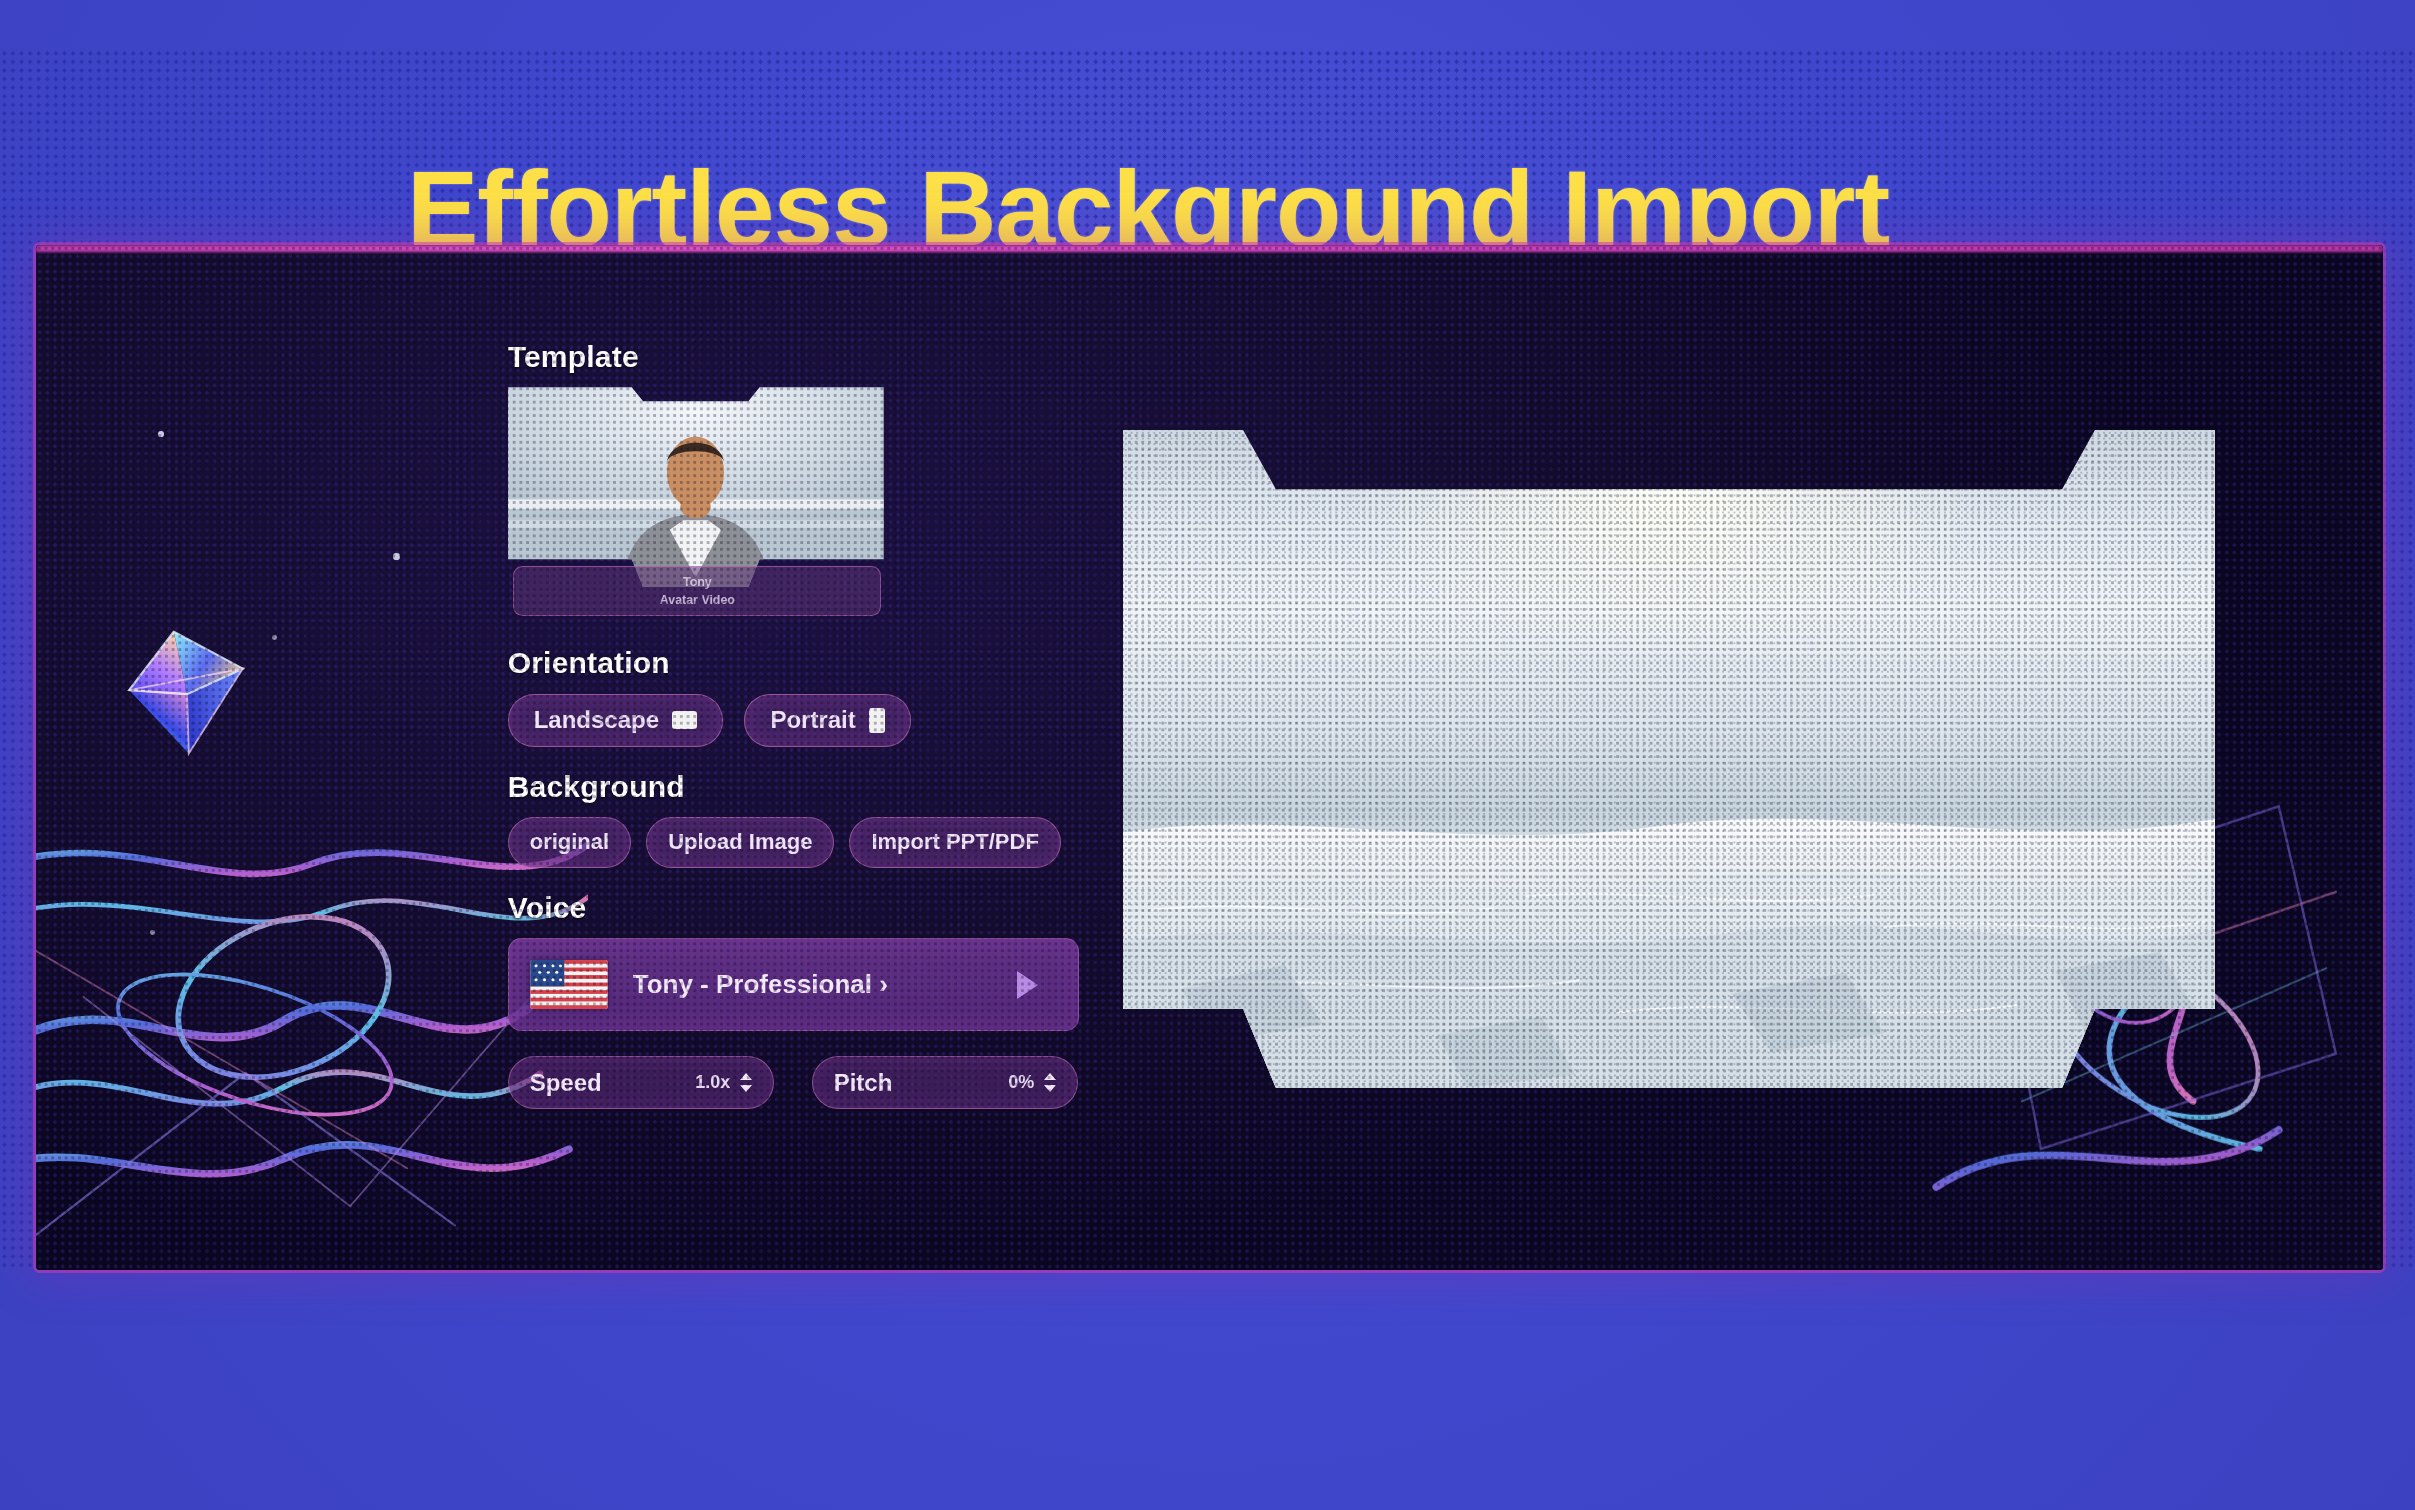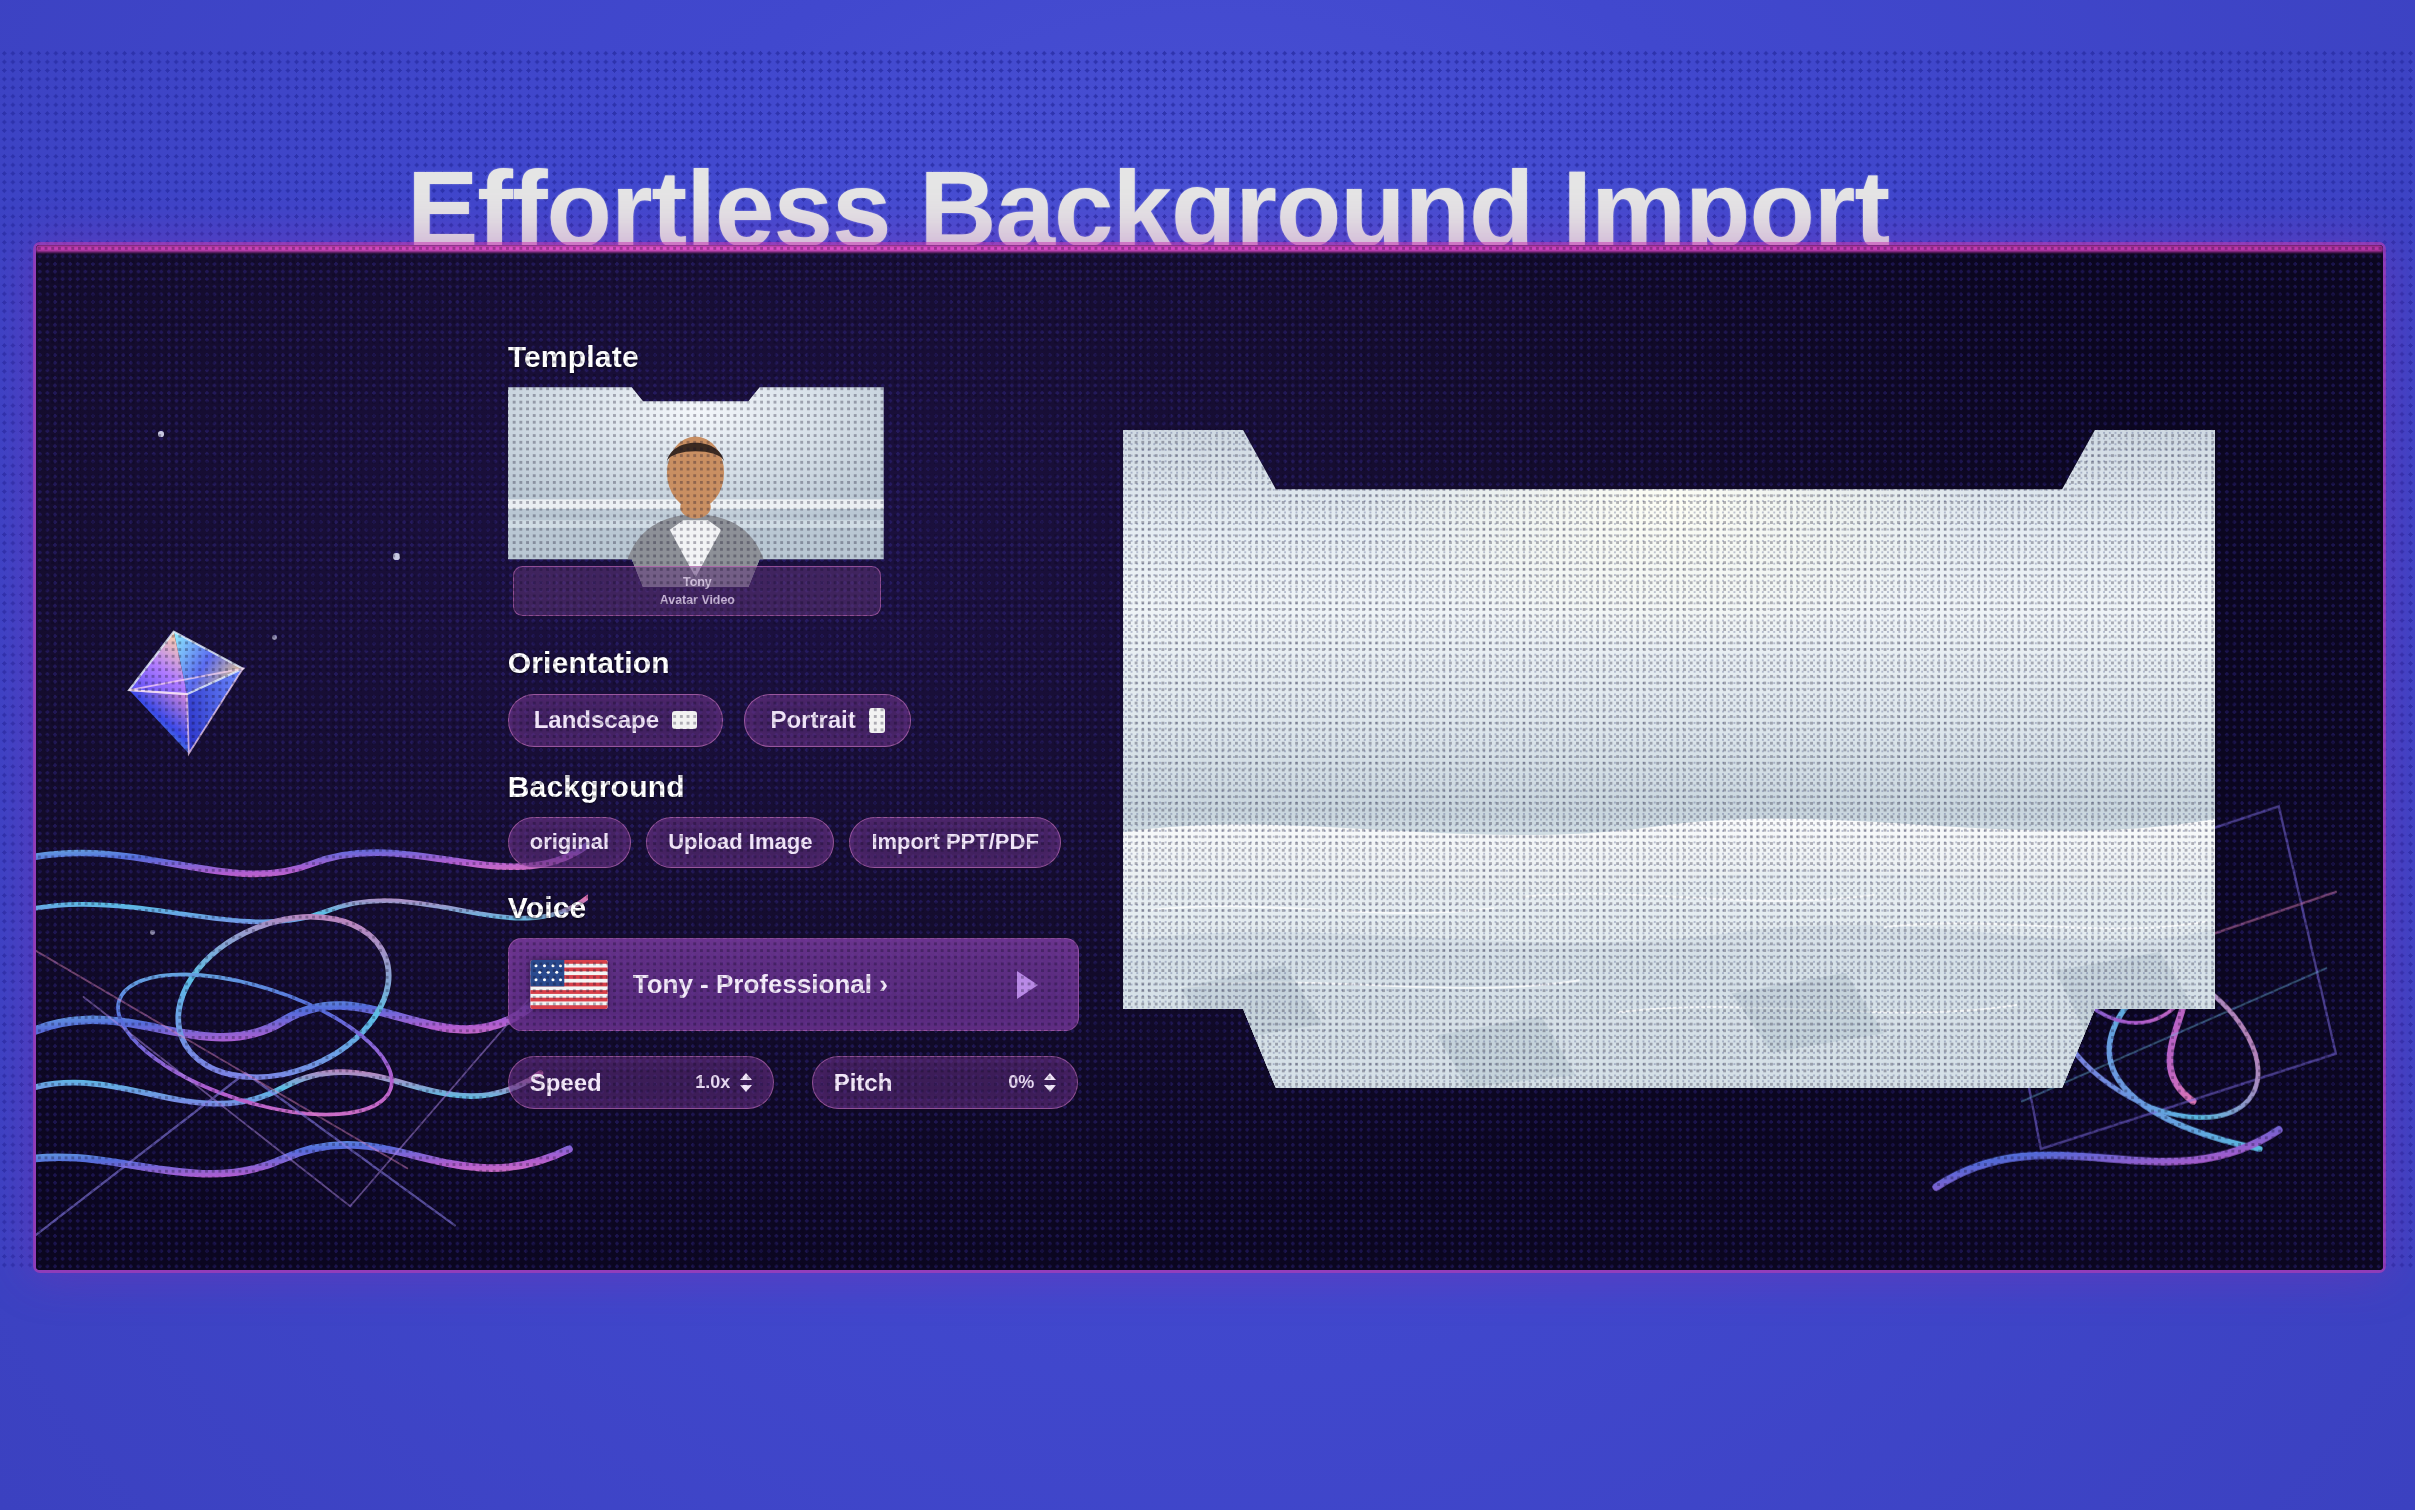--- a/index.html
+++ b/index.html
@@ -21,21 +21,21 @@
     background-image:radial-gradient(#2a2fa8 32%, transparent 33%);
     background-size:8.6px 8.6px;
     opacity:.85;
     pointer-events:none;
   }
 
   
   #title{
     position:absolute;top:84px;left:0;width:2296px;
     text-align:center;
-    color:#e5e5e5;
+    color:#fde047;
     font-size:107px;
     font-weight:700;
     letter-spacing:-1px;
     line-height:1;
     text-shadow:0 0 1.9px rgba(255,255,255,.5);
     white-space:nowrap;
   }
 
   
   #panel{

